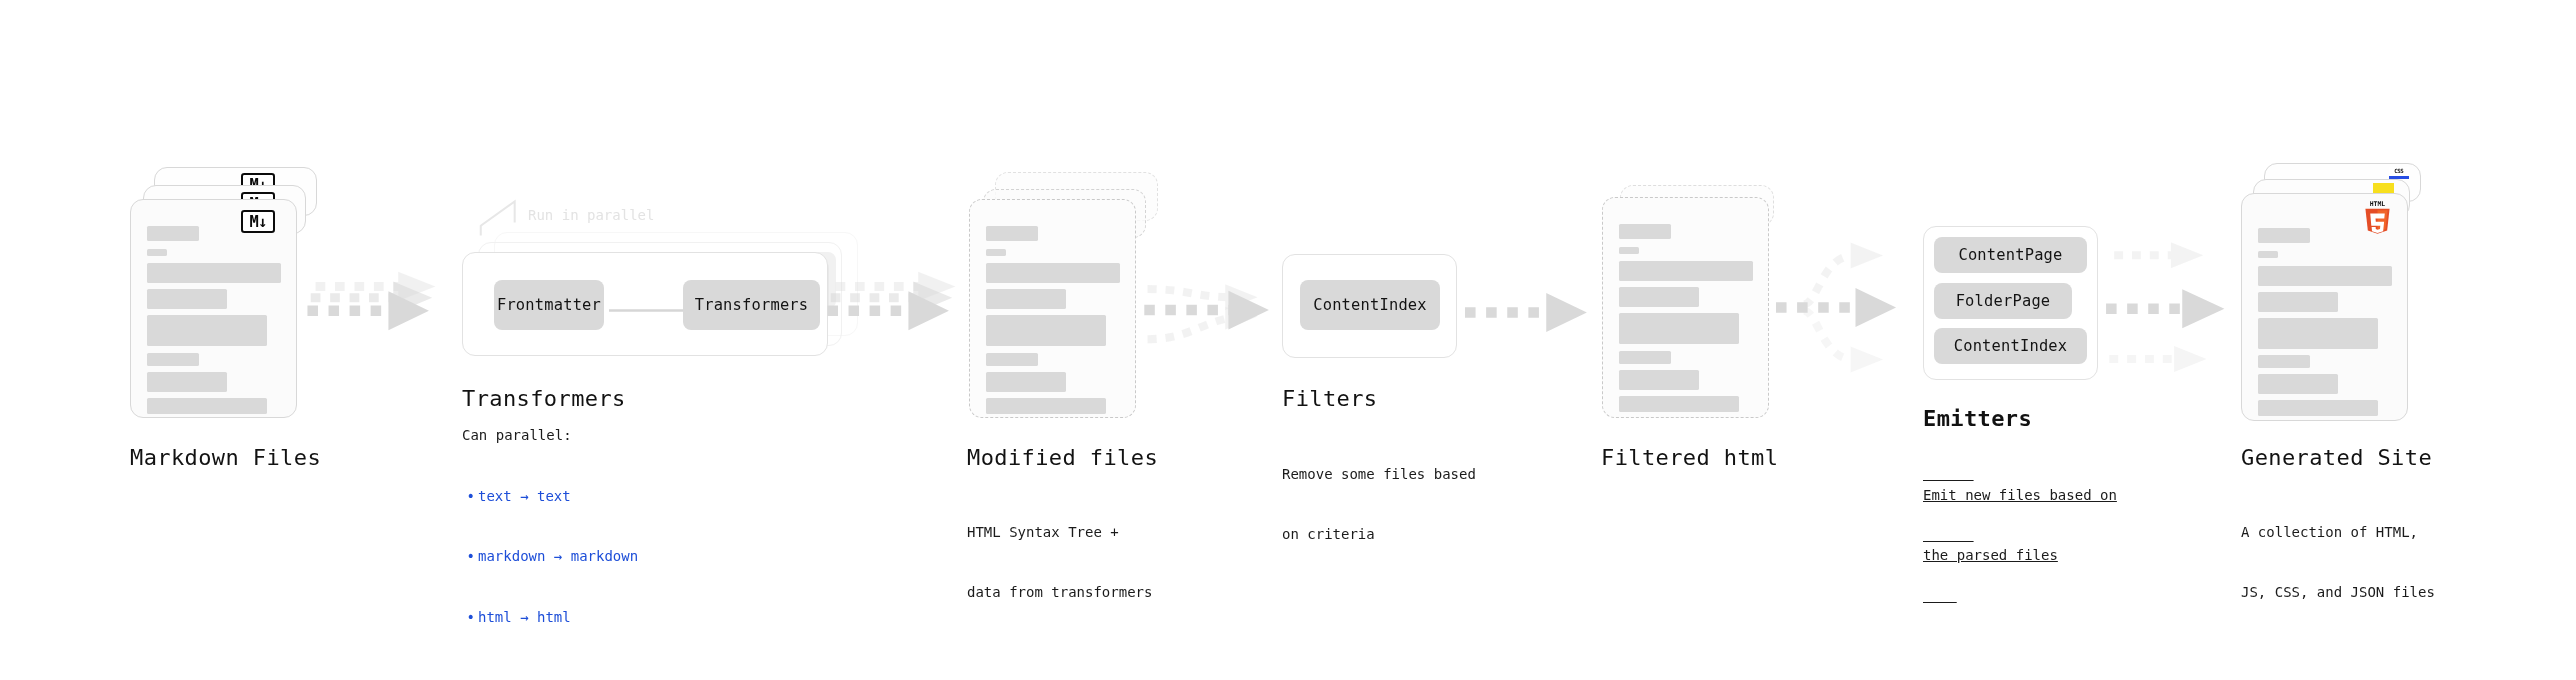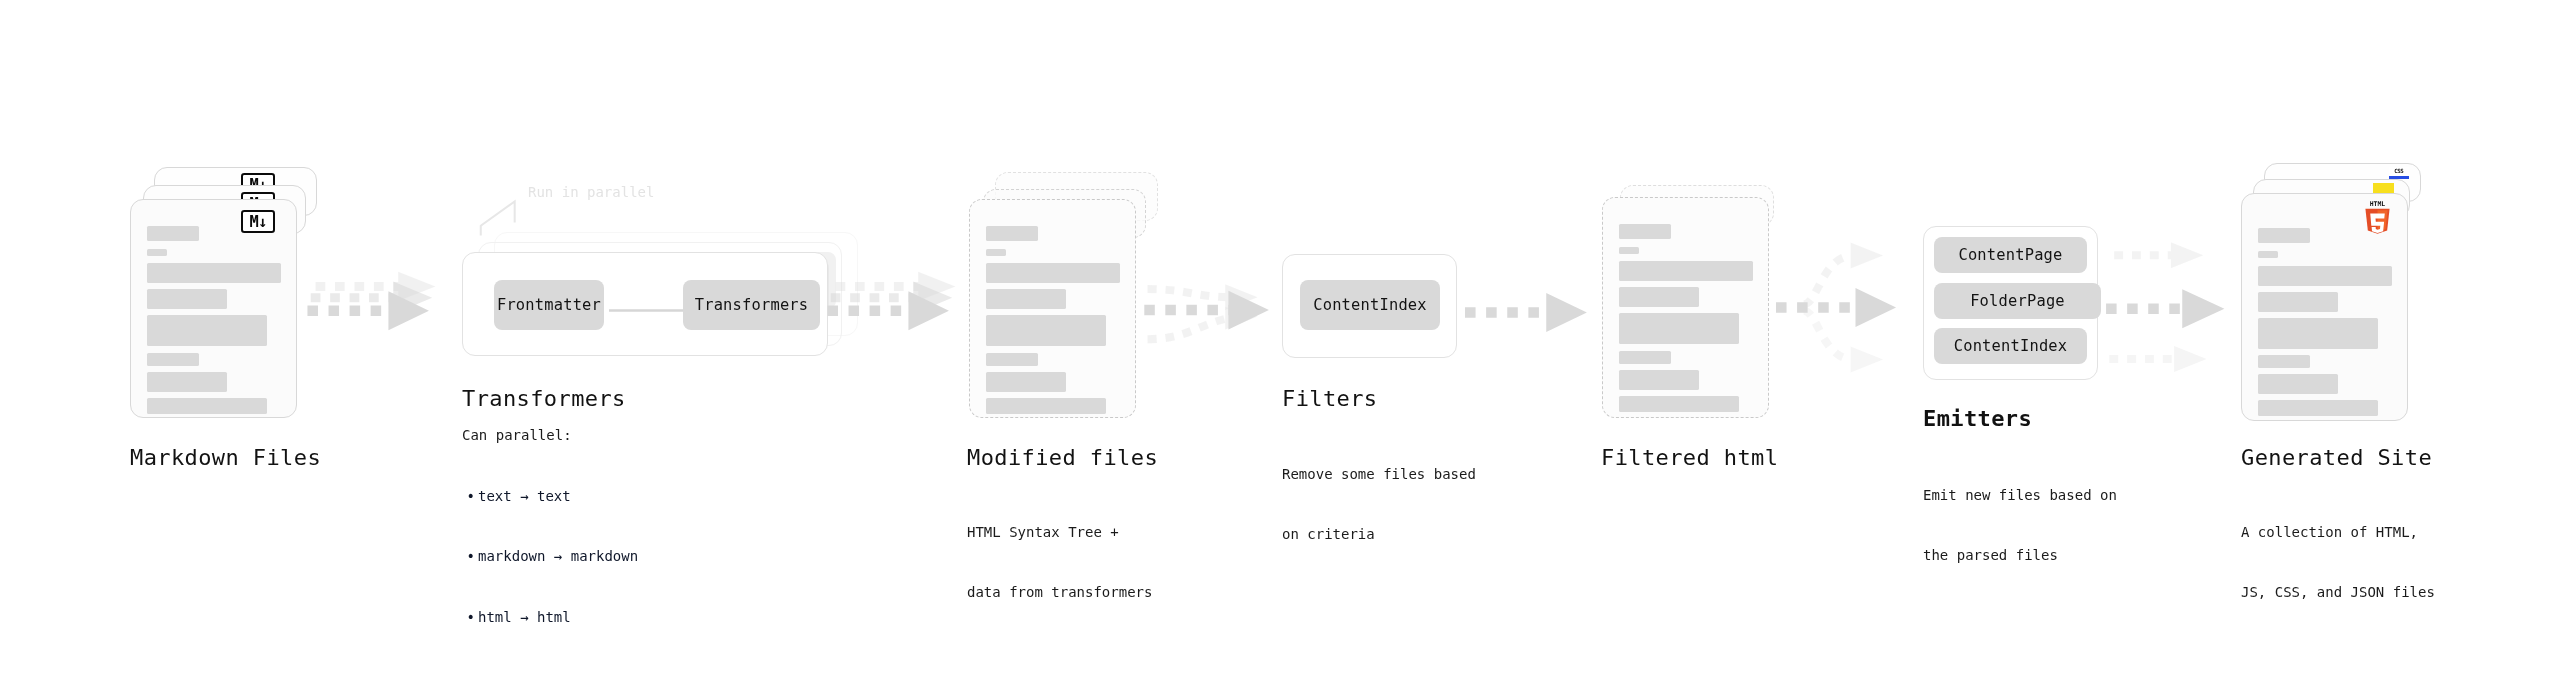--- a/index.html
+++ b/index.html
@@ -64,21 +64,21 @@
     white-space:nowrap;
   }
   .sub{
     position:absolute;
     font-size:14px;
     line-height:20.3px;
     color:#1b1b1b;
     white-space:pre;
   }
   .sub .b{display:block;}
-  .bullets{position:absolute;font-size:14px;line-height:20.3px;color:#0f172a;white-space:pre;}
+  .bullets{position:absolute;font-size:14px;line-height:20.3px;color:#1d4ed8;white-space:pre;}
   .bullets .row{display:block;padding-left:13px;position:relative;}
   .bullets .row:before{content:"•";position:absolute;left:1.6px;}
 
   .parallel-label{
     position:absolute;
     font-size:14px;
     color:#e3e3e3;
     white-space:nowrap;
   }
 
@@ -149,21 +149,21 @@
     </svg>
   </div>
 
   <div class="node">
 
     <div class="arrow" style="left:479px;top:195px;">
       <svg width="73" height="42" viewBox="0 0 90 52">
         <path d="M2 50 L2 38 L44 8 L44 34" fill="none" stroke="#e7e7e7" stroke-width="2.5"></path>
       </svg>
     </div>
-    <div class="parallel-label" style="left:528px;top:184px;">Run in parallel</div>
+    <div class="parallel-label" style="left:528px;top:207px;">Run in parallel</div>
 
     <div class="groupbox g-ghost2" style="left:494px;top:232px;width:364px;height:104px;"></div>
     <div class="pill p-ghost2" style="left:512px;top:252px;width:110px;height:57px;"></div>
     <div class="pill p-ghost2" style="left:699px;top:252px;width:137px;height:57px;"></div>
 
     <div class="groupbox g-ghost" style="left:478px;top:242px;width:364px;height:104px;"></div>
     <div class="pill p-ghost" style="left:505px;top:260px;width:110px;height:57px;"></div>
     <div class="pill p-ghost" style="left:692px;top:260px;width:137px;height:57px;"></div>
 
     <div class="arrow" style="left:618px;top:268px;">
@@ -304,25 +304,25 @@
       <g opacity="1">
         <line x1="0" y1="100" x2="104" y2="100" stroke="#d9d9d9" stroke-width="13" stroke-dasharray="13 13"></line>
         <polygon points="98,76 148,100 98,124" fill="#d9d9d9"></polygon>
       </g>
     </svg>
   </div>
 
   <div class="node">
     <div class="groupbox" style="left:1923px;top:226px;width:175px;height:154px;"></div>
     <div class="pill" style="left:1934px;top:237px;width:153px;height:36px;">ContentPage</div>
-    <div class="pill" style="left:1934px;top:283px;width:167px;height:36px;">FolderPage</div>
+    <div class="pill" style="left:1934px;top:283px;width:138px;height:36px;">FolderPage</div>
     <div class="pill" style="left:1934px;top:328px;width:153px;height:36px;">ContentIndex</div>
 
     <div class="title" style="left:1923px;top:406px;font-weight:bold;">Emitters</div>
-    <div class="sub" style="left:1923px;top:444px;">
+    <div class="sub" style="left:1923px;top:444px;text-decoration:underline;">
       <span class="b">Emit new files based on</span>
       <span class="b">the parsed files</span>
     </div>
   </div>
 
   <div class="arrow" style="left:2106px;top:231px;">
     <svg width="159" height="154" viewBox="0 0 196 190">
       <g opacity="0.45">
         <line x1="10" y1="30" x2="84" y2="30" stroke="#e6e6e6" stroke-width="10" stroke-dasharray="11 11"></line>
         <polygon points="80,14 120,30 80,46" fill="#e6e6e6"></polygon>

